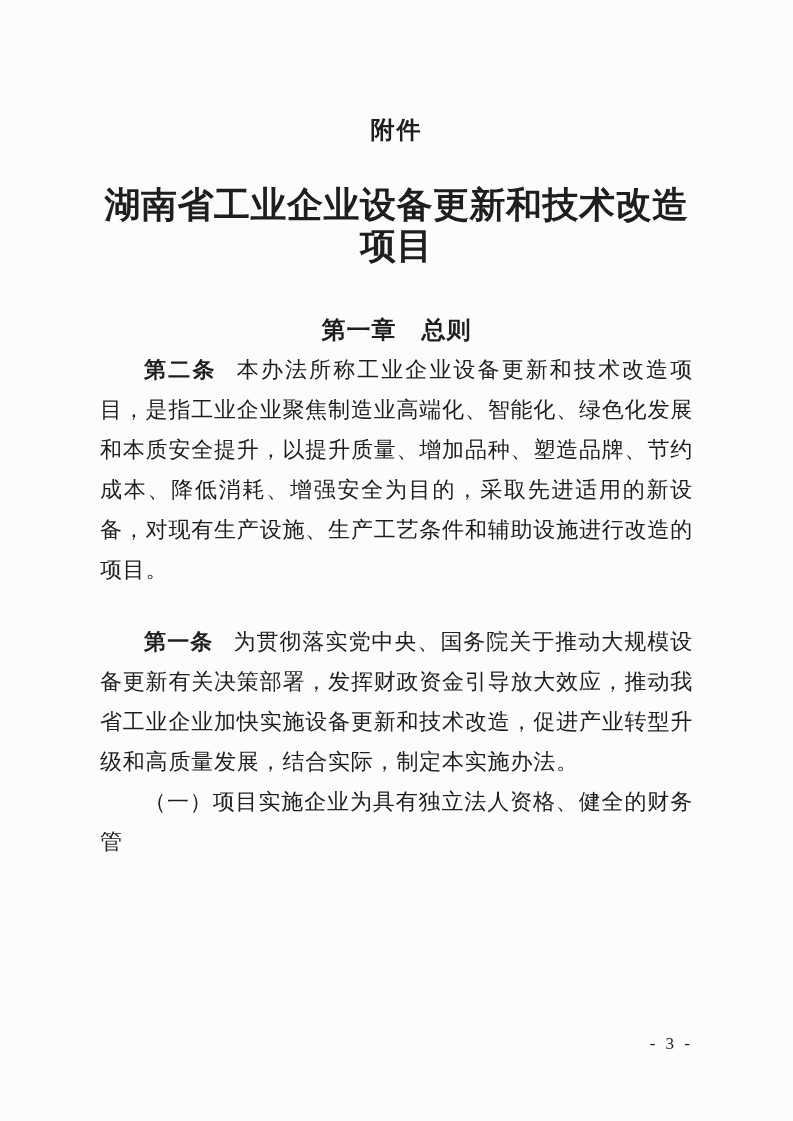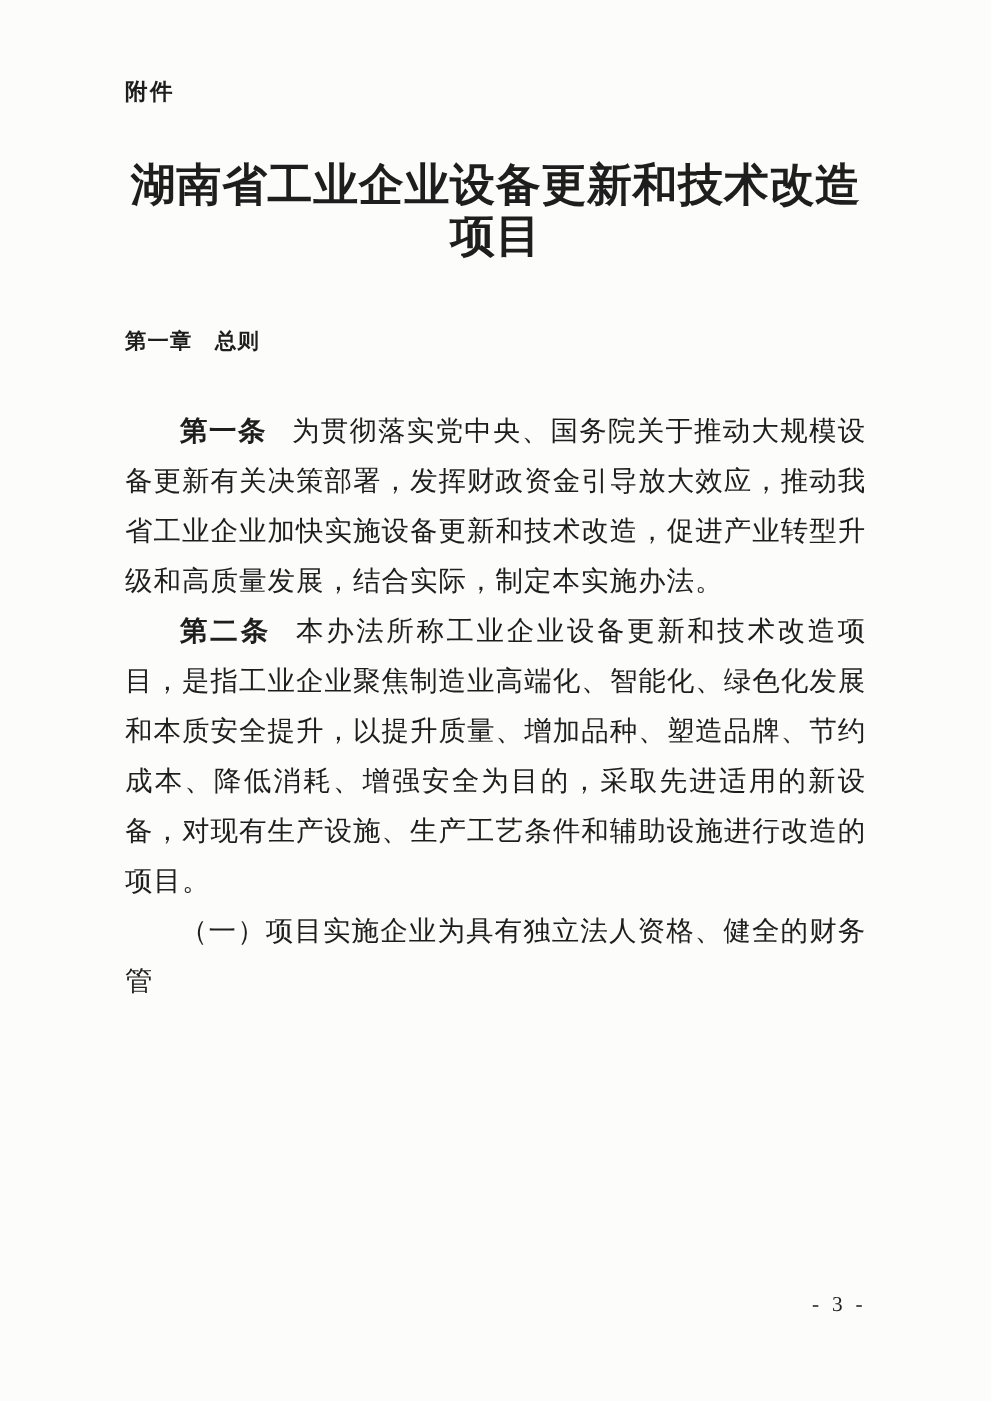--- a/index.html
+++ b/index.html
@@ -18,42 +18,44 @@
     overflow: hidden;
     box-sizing: border-box;
   }
   .content {
     position: absolute;
     left: 100px;
     top: 0;
     width: 593px;
   }
   .attachment {
-    margin-top: 58px;
+    margin-top: 115px;
     font-family: "Liberation Sans", "DejaVu Sans", sans-serif;
     font-weight: 700;
-    font-size: 18px;
+    font-size: 24px;
     line-height: 30px;
     letter-spacing: 2px;
+    text-align: center;
   }
   .doc-title {
     margin: 40px 0 0 0;
     text-align: center;
     font-family: "Liberation Serif", "DejaVu Serif", serif;
     font-weight: 700;
     font-size: 36px;
     line-height: 41px;
     letter-spacing: 0.5px;
   }
   .title-line { display: block; }
   .chapter {
     margin: 43px 0 0 0;
+    text-align: center;
     font-family: "Liberation Sans", "DejaVu Sans", sans-serif;
     font-weight: 700;
-    font-size: 17px;
+    font-size: 24px;
     line-height: 40px;
     letter-spacing: 1px;
   }
   .chapter.ch2 { margin-top: 22px; }
   .para {
     margin: 0;
     font-size: 22px;
     line-height: 40px;
     text-indent: 2em;
     text-align: justify;
@@ -84,23 +86,23 @@
   <div class="content">
 
     <div class="attachment">附件</div>
 
     <h1 class="doc-title">
       <span class="title-line">湖南省工业企业设备更新和技术改造项目</span>
     </h1>
 
     <h2 class="chapter ch1">第一章　总则</h2>
 
+    <p class="para"><b class="num">第二条</b><span>本办法所称工业企业设备更新和技术改造项目，是指工业企业聚焦制造业高端化、智能化、绿色化发展和本质安全提升，以提升质量、增加品种、塑造品牌、节约成本、降低消耗、增强安全为目的，采取先进适用的新设备，对现有生产设施、生产工艺条件和辅助设施进行改造的项目。</span></p>
+
     <p class="para first"><b class="num">第一条</b><span>为贯彻落实党中央、国务院关于推动大规模设备更新有关决策部署，发挥财政资金引导放大效应，推动我省工业企业加快实施设备更新和技术改造，促进产业转型升级和高质量发展，结合实际，制定本实施办法。</span></p>
-
-    <p class="para"><b class="num">第二条</b><span>本办法所称工业企业设备更新和技术改造项目，是指工业企业聚焦制造业高端化、智能化、绿色化发展和本质安全提升，以提升质量、增加品种、塑造品牌、节约成本、降低消耗、增强安全为目的，采取先进适用的新设备，对现有生产设施、生产工艺条件和辅助设施进行改造的项目。</span></p>
 
 
 
 
     <p class="para"><span>（一）项目实施企业为具有独立法人资格、健全的财务管</span></p>
 
   </div>
 
   <div class="page-number">- 3 -</div>
 </div>

